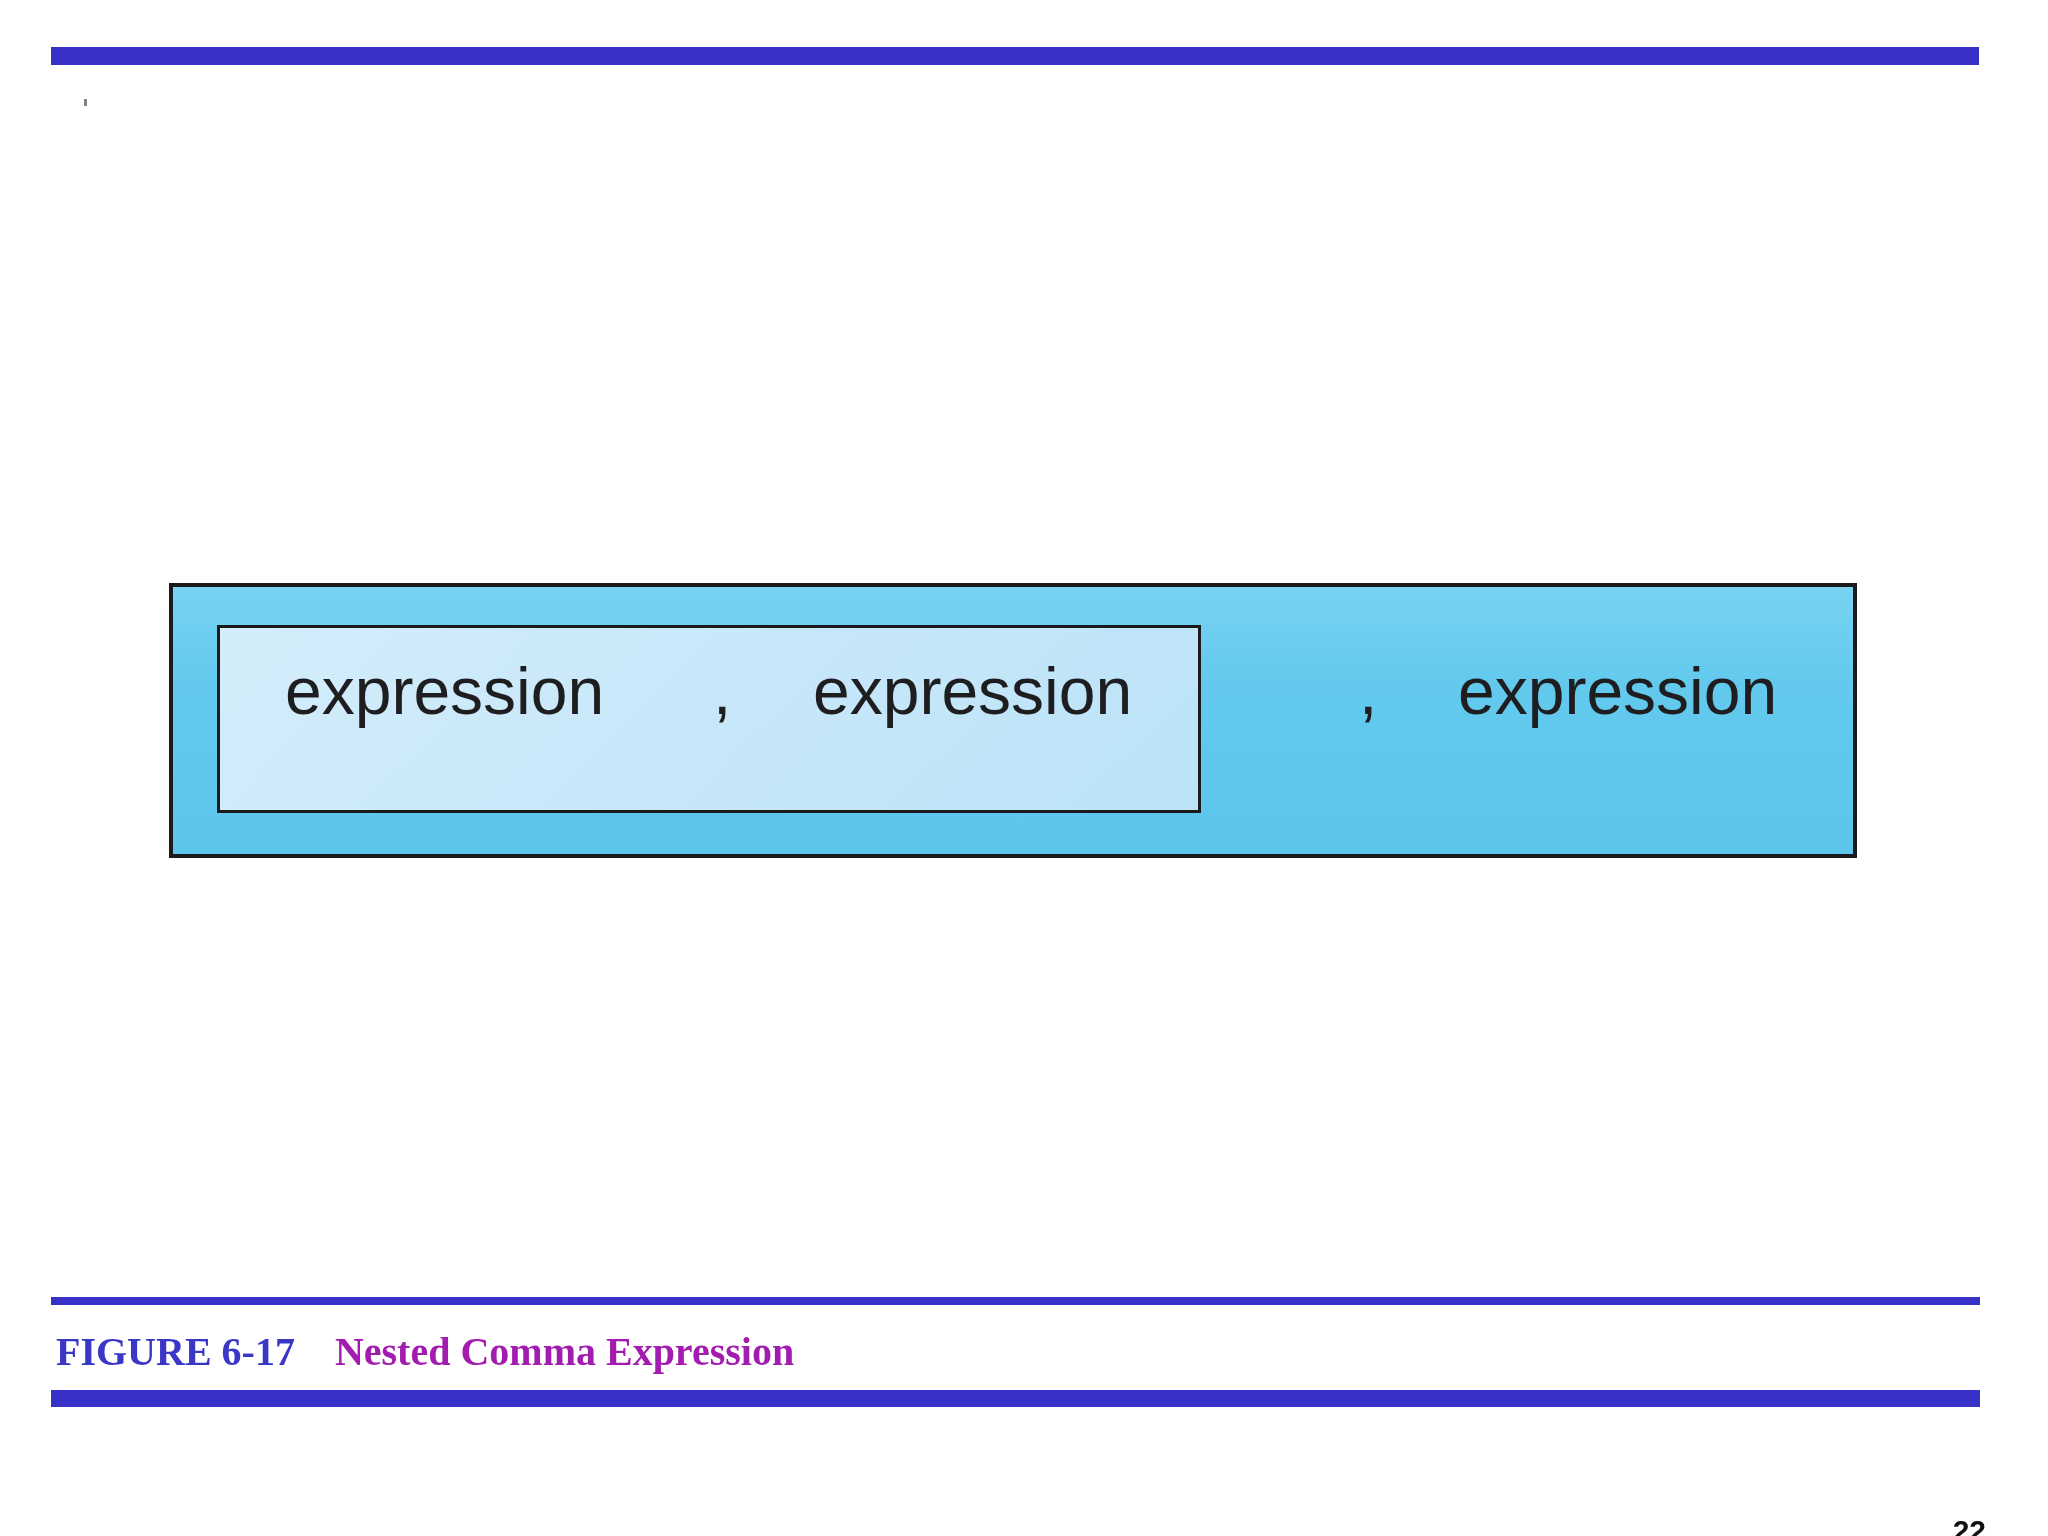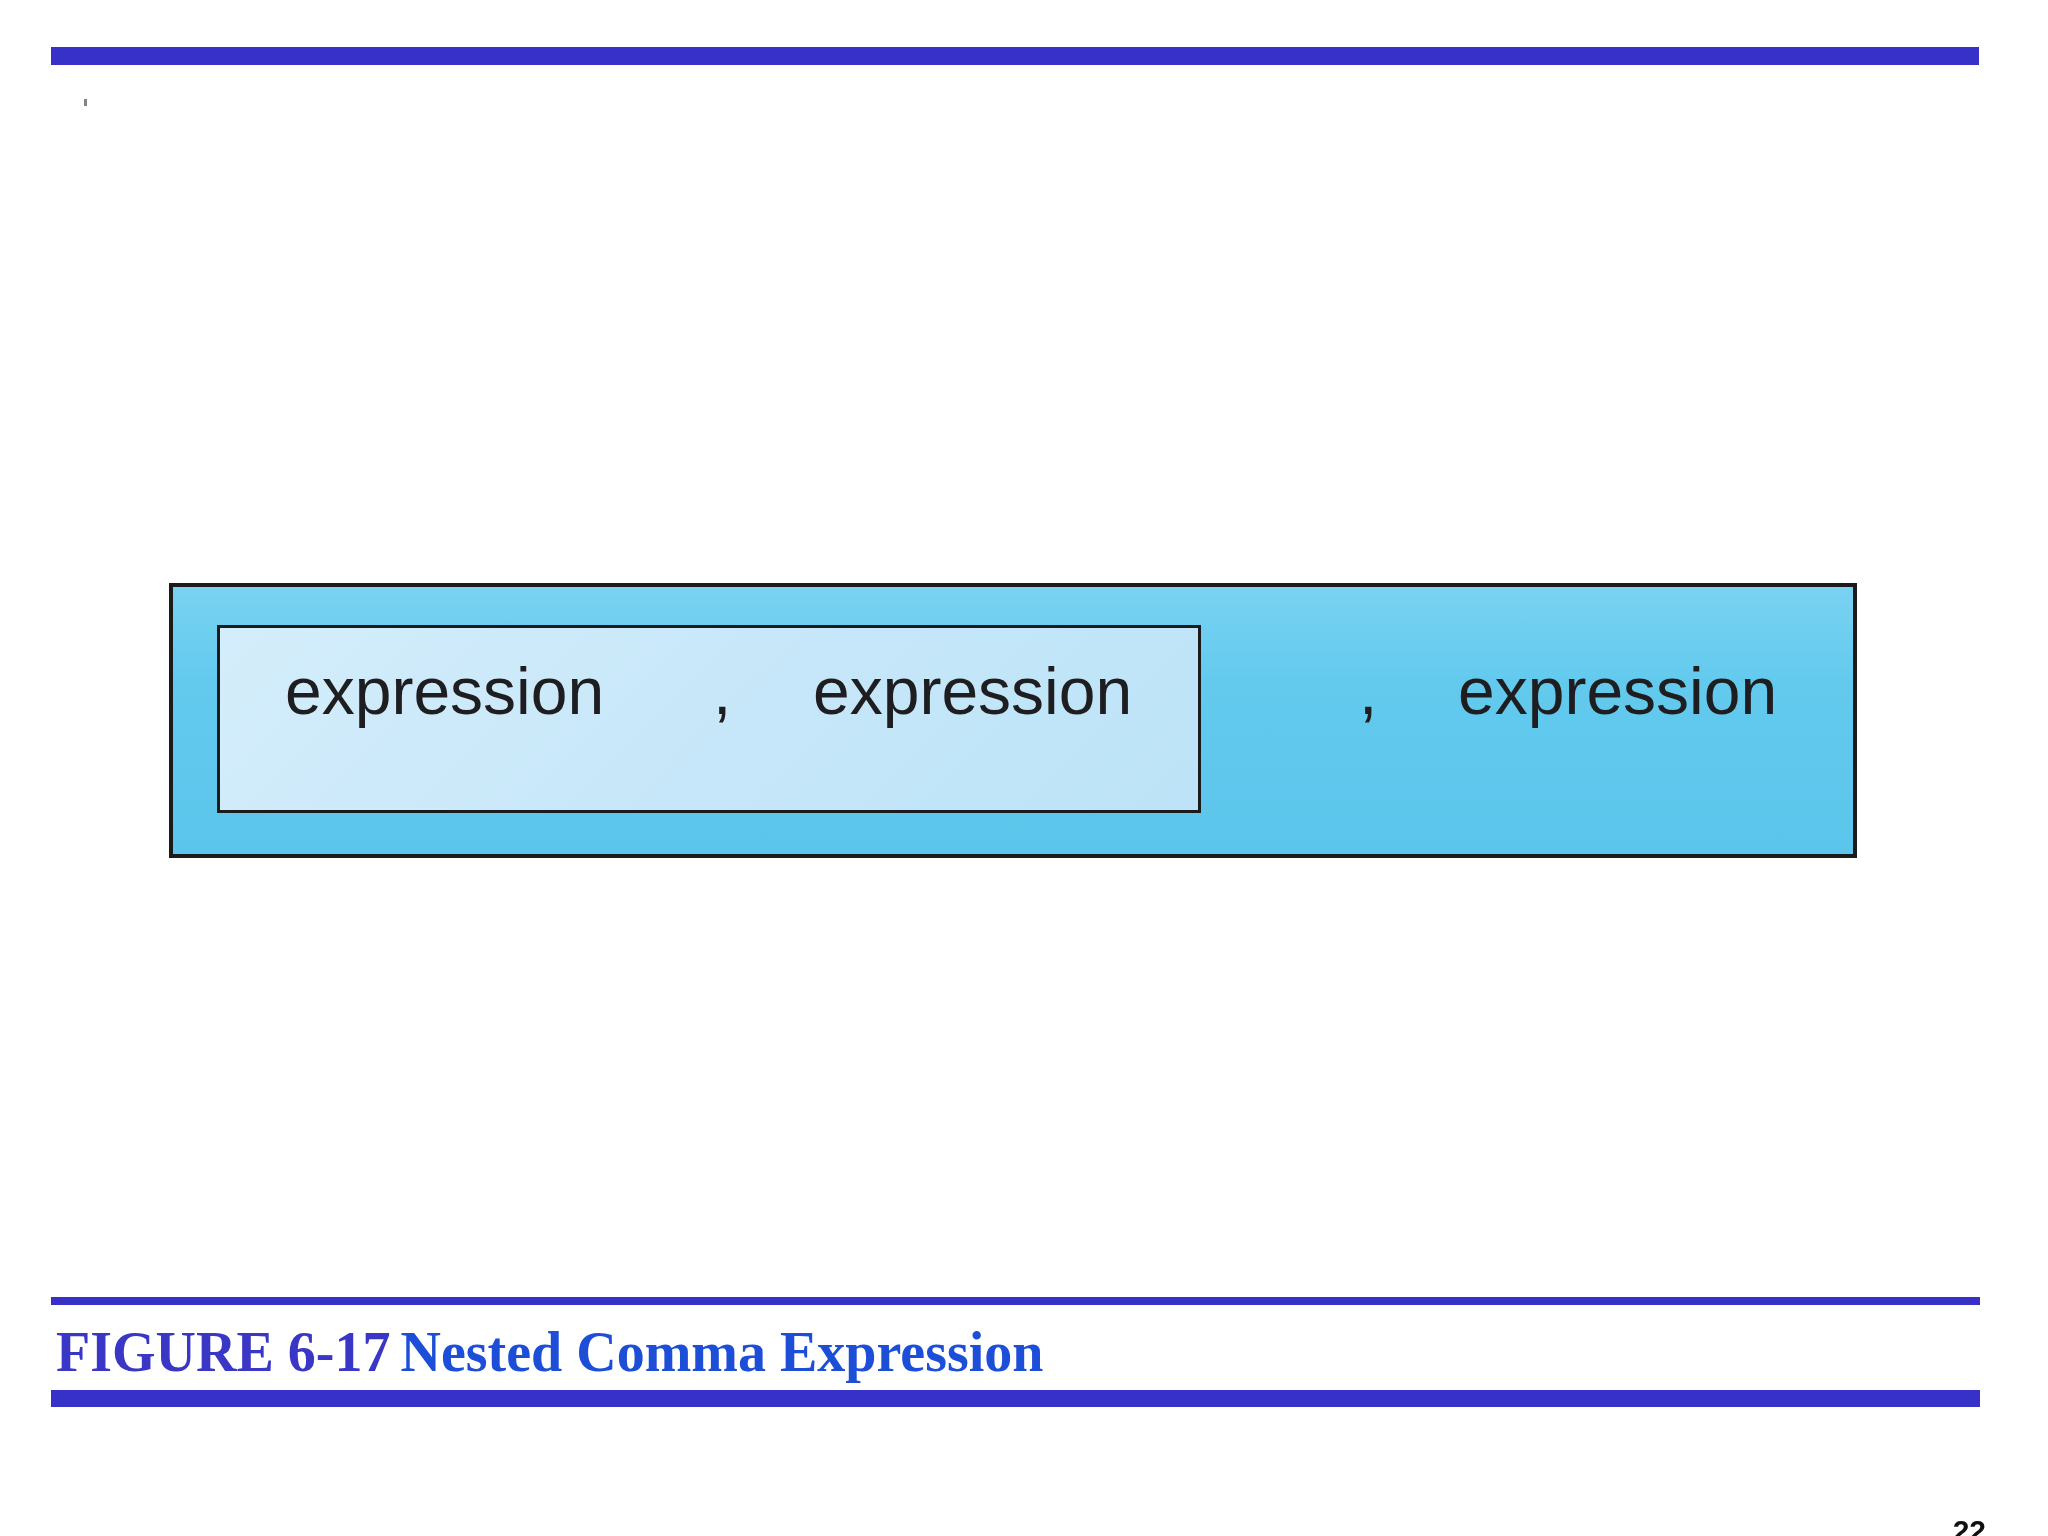--- a/index.html
+++ b/index.html
@@ -72,29 +72,29 @@
   .comma-2 { left: 1359px; }
   .expr-3  { left: 1458px; }
 
   
   .caption-row {
     position: absolute;
     left: 56px;
     top: 1324px;
     display: flex;
     align-items: flex-start;
-    gap: 10px;
+    gap: 40px;
     font-family: "Liberation Serif", serif;
     font-weight: bold;
-    font-size: 56px;
+    font-size: 40px;
     line-height: 56px;
     white-space: pre;
   }
   .caption-label { color: #3A36C6; }
-  .caption-title { color: #1d4ed8; }
+  .caption-title { color: #a21caf; }
 
   
   .page-number {
     position: absolute;
     top: 1516px;
     right: 62px;
     font-family: "Liberation Sans", sans-serif;
     font-weight: bold;
     font-size: 30px;
     line-height: 30px;

